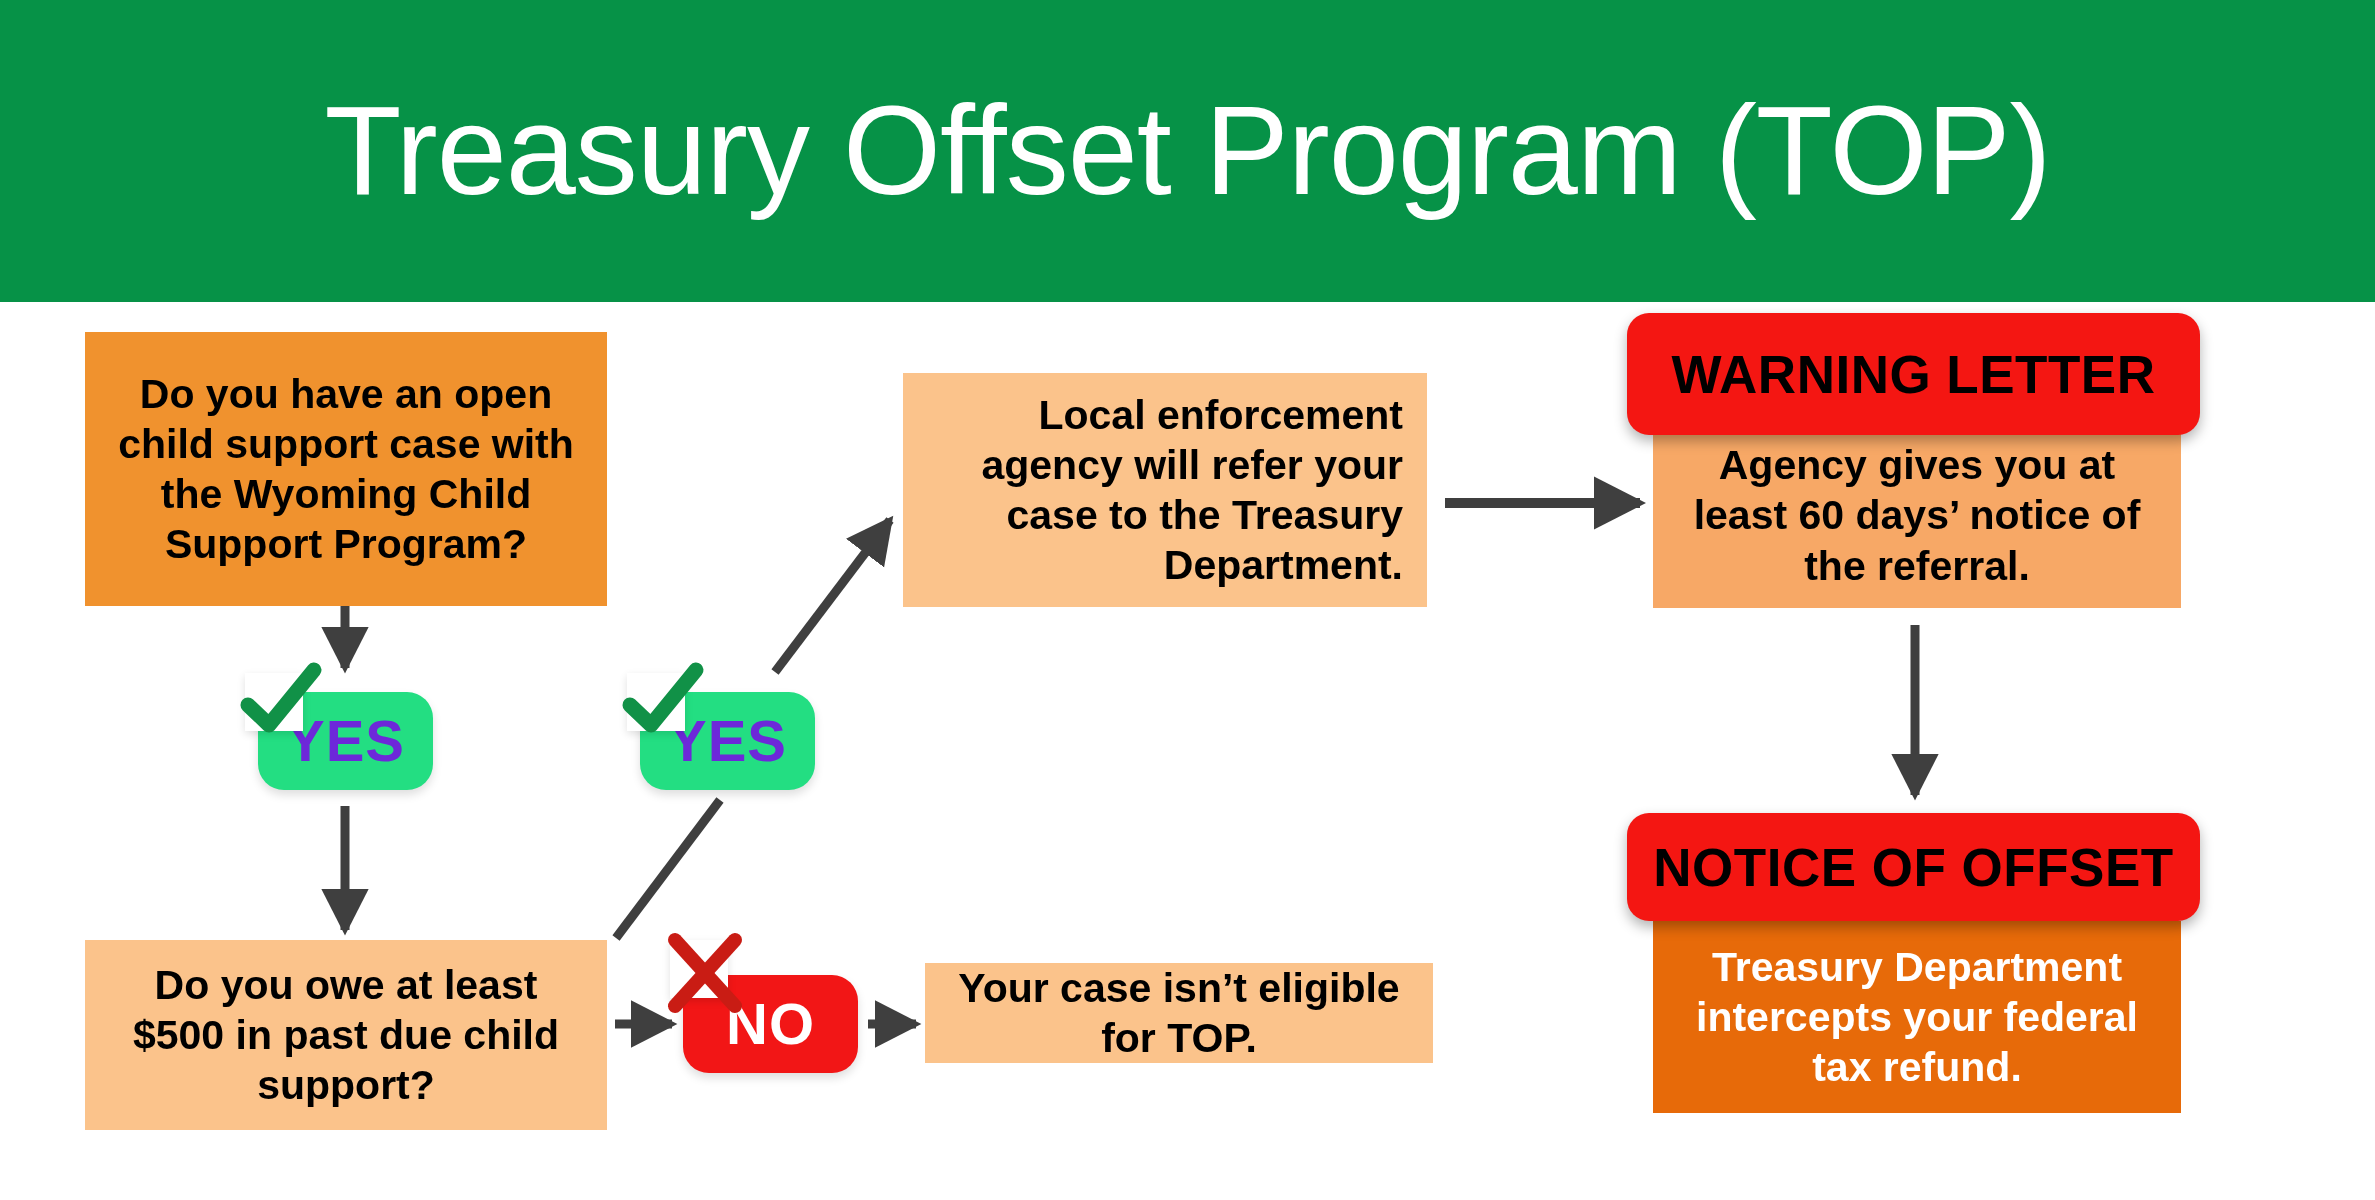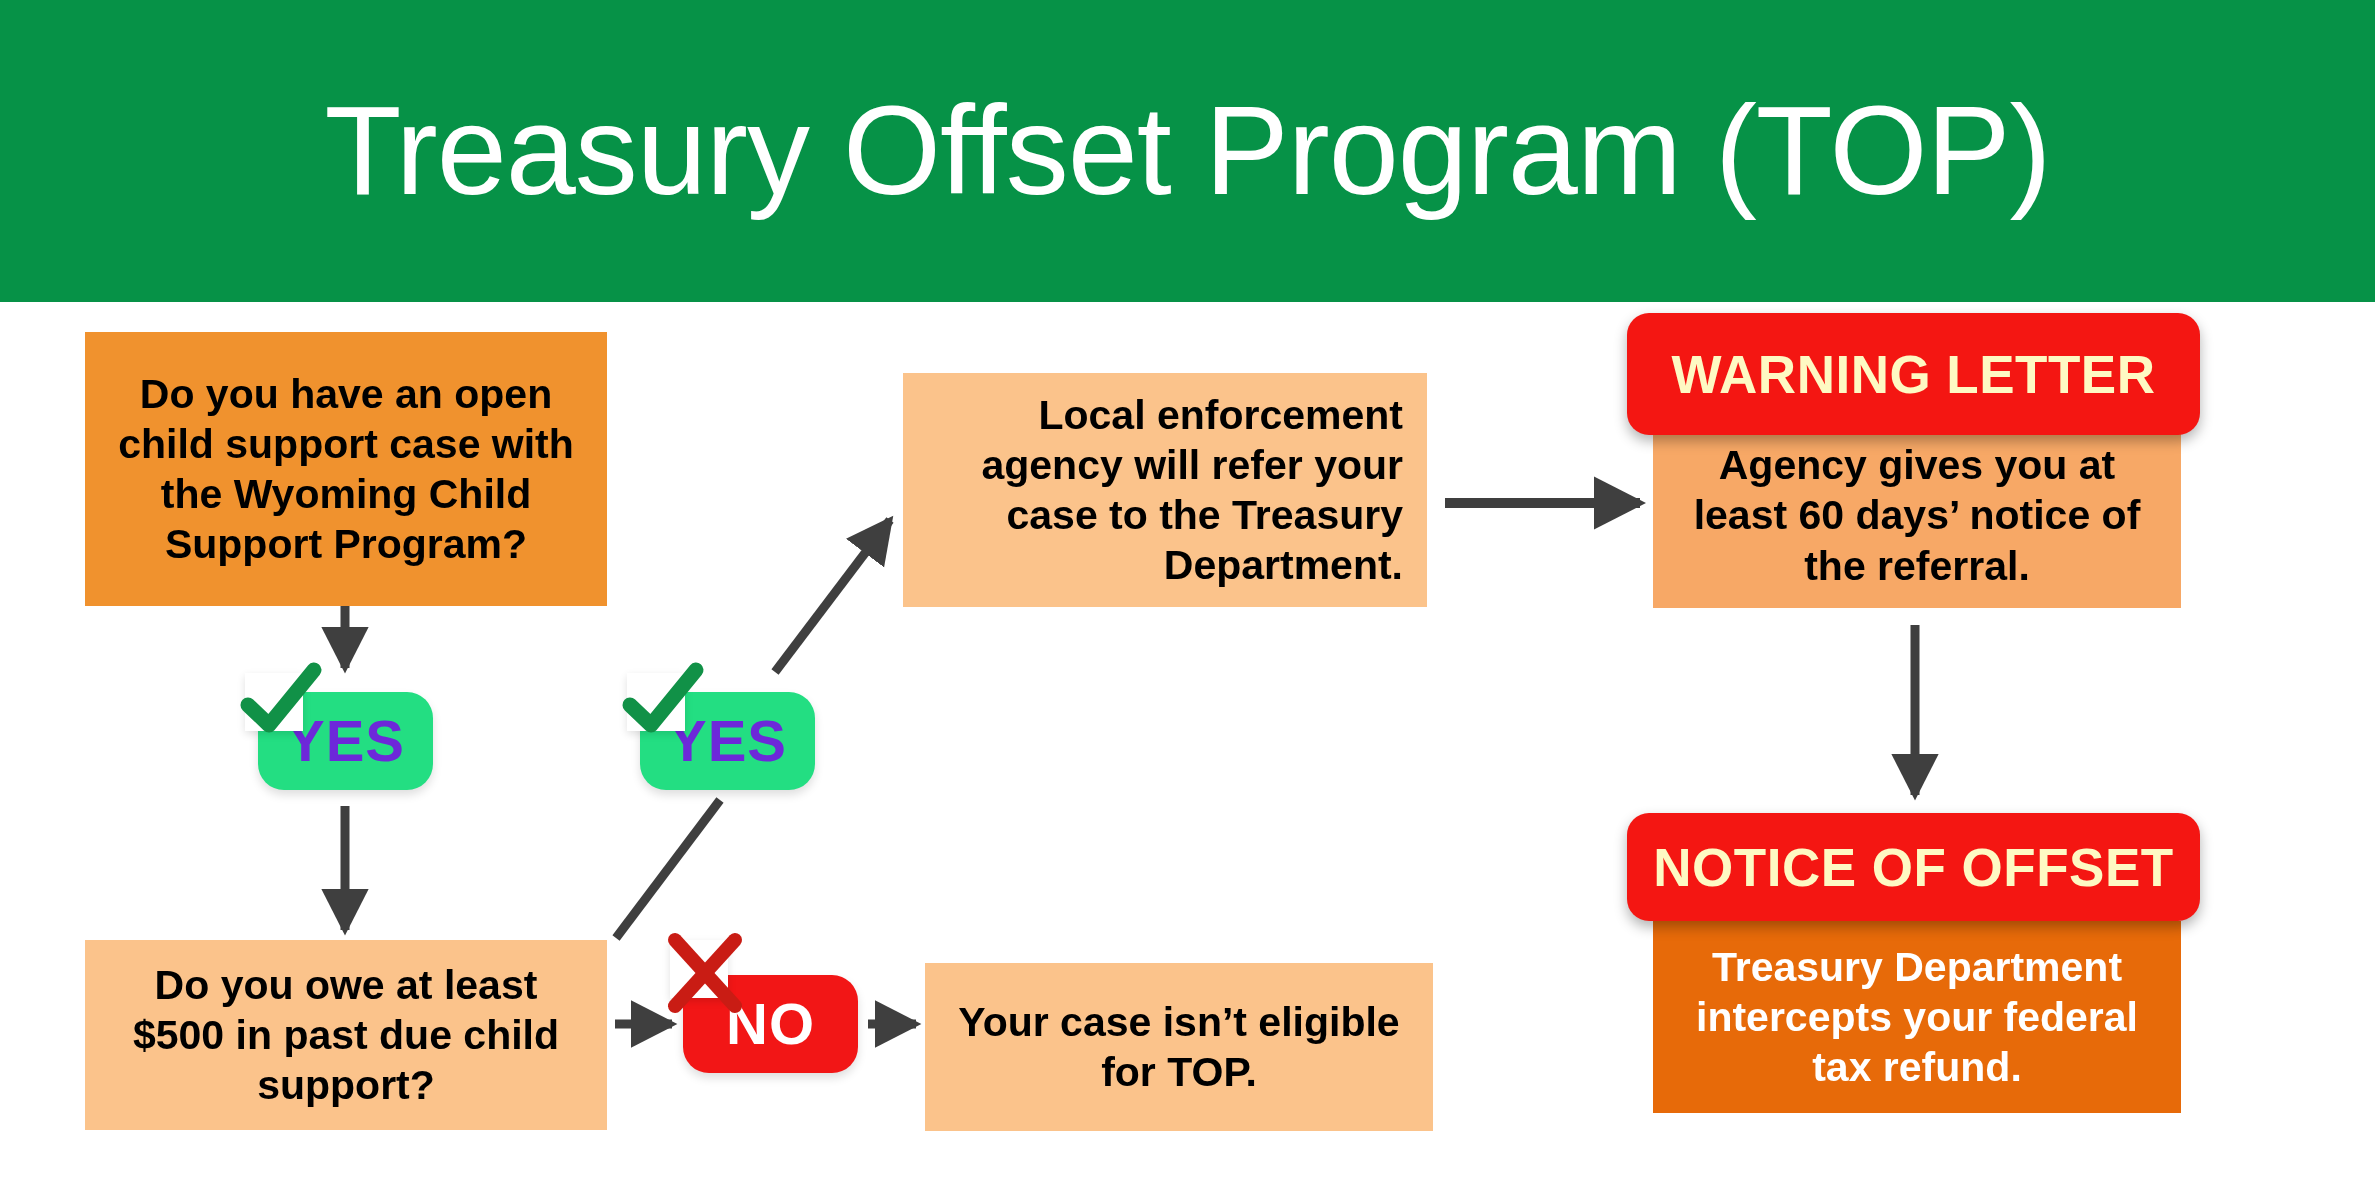--- a/index.html
+++ b/index.html
@@ -82,21 +82,21 @@
   #box-owe-500 {
     left: 85px; top: 940px; width: 522px; height: 190px;
     background: #FBC38B;
   }
   #box-local-agency {
     left: 903px; top: 373px; width: 524px; height: 234px;
     background: #FBC38B;
     text-align: right;
   }
   #box-not-eligible {
-    left: 925px; top: 963px; width: 508px; height: 168px;
+    left: 925px; top: 963px; width: 508px; height: 100px;
     background: #FBC38B;
   }
 
   
   .stacked-box {
     position: absolute;
     z-index: 3;
   }
   .banner {
     position: absolute;
@@ -104,21 +104,21 @@
     box-sizing: border-box;
     background: #F41612;
     border-radius: 22px;
     display: flex;
     align-items: center;
     justify-content: center;
     box-shadow: 0 6px 13px rgba(0,0,0,0.30);
     z-index: 2;
   }
   .banner-text {
-    color: #fef9c3;
+    color: #000000;
     font-weight: 700;
     font-size: 53px;
     line-height: 1;
     letter-spacing: 0.5px;
     white-space: nowrap;
     font-family: "Liberation Sans", sans-serif;
   }
   .stacked-body {
     position: absolute;
     box-sizing: border-box;

